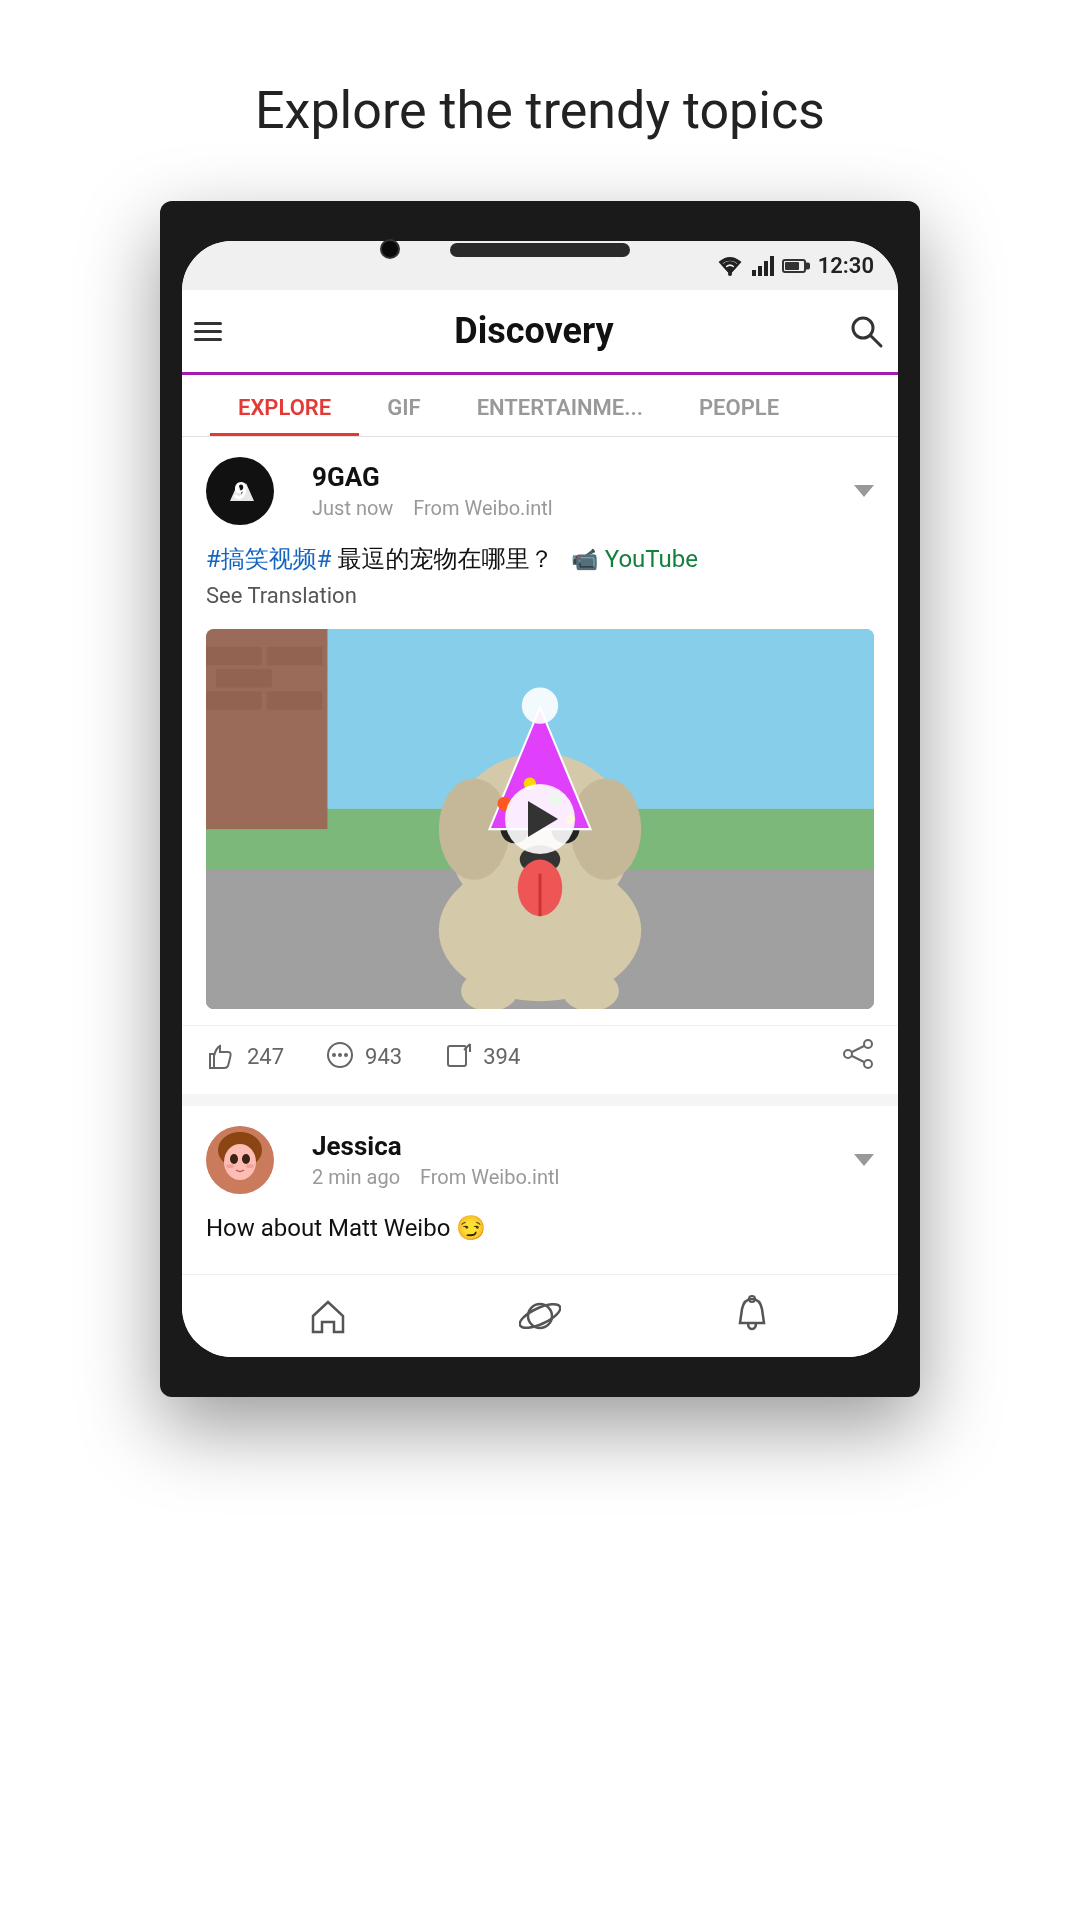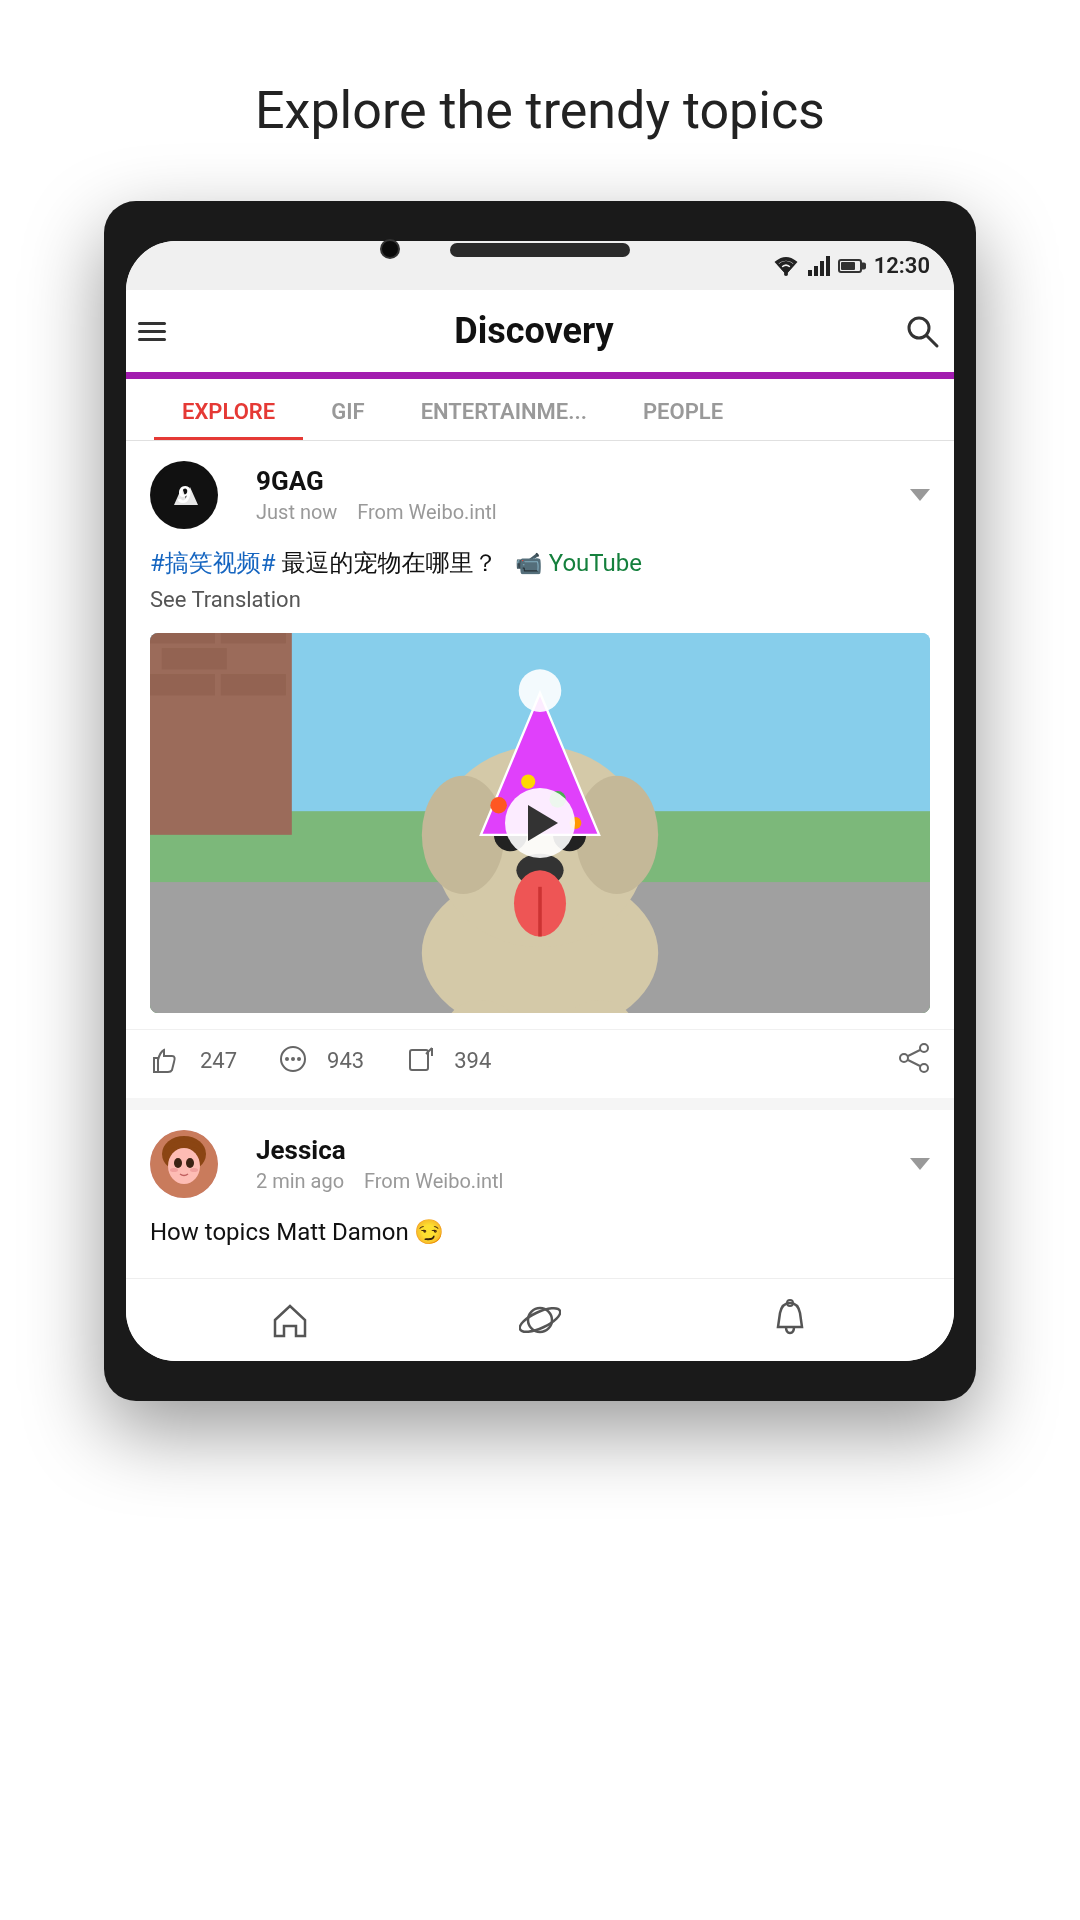--- a/index.html
+++ b/index.html
@@ -18,23 +18,23 @@
       font-size: 52px;
       color: #222;
       font-weight: 400;
       margin-top: 80px;
       margin-bottom: 60px;
       text-align: center;
     }
 
     
     .phone-shell {
-      width: 872px;
+      width: 760px;
       background: #1a1a1a;
-      border-radius: 32px;
+      border-radius: 12px;
       padding: 40px 22px;
       box-shadow: 0 30px 80px rgba(0,0,0,0.4);
       position: relative;
     }
 
     .phone-shell::before {
       content: '';
       position: absolute;
       top: 42px;
       left: 50%;
@@ -112,21 +112,21 @@
       font-size: 22px;
       font-weight: 600;
       color: #222;
     }
 
     
     .app-header {
       display: flex;
       align-items: center;
       padding: 20px 12px;
-      border-bottom: 7px solid #a21caf;
+      border-bottom: 3px solid #a21caf;
     }
 
     .menu-icon {
       display: flex;
       flex-direction: column;
       gap: 5px;
       cursor: pointer;
     }
 
     .menu-icon span {
@@ -303,21 +303,21 @@
     .post-actions {
       display: flex;
       align-items: center;
       padding: 12px 24px 20px;
       border-top: 1px solid #f0f0f0;
     }
 
     .action-item {
       display: flex;
       align-items: center;
-      gap: 18px;
+      gap: 9px;
       margin-right: 40px;
       cursor: pointer;
     }
 
     .action-count {
       font-size: 22px;
       color: #666;
     }
 
     .share-icon {
@@ -572,21 +572,21 @@
             <div class="post-info">
               <span>2 min ago</span>
               &nbsp;&nbsp;
               <span>From Weibo.intl</span>
             </div>
           </div>
           <div class="chevron-down"></div>
         </div>
 
         <div class="post-text">
-          <span>How topics Matt Damon 😏</span>
+          <span>How about Matt Weibo 😏</span>
         </div>
       </div>
 
     </div>
 
     <div class="bottom-nav">
       <div class="nav-item">
         <svg width="40" height="40" viewBox="0 0 40 40">
           <path d="M5 20 L20 6 L35 20 L35 36 L26 36 L26 26 L14 26 L14 36 L5 36 Z" fill="none" stroke="#555" stroke-width="2.5"></path>
         </svg>

